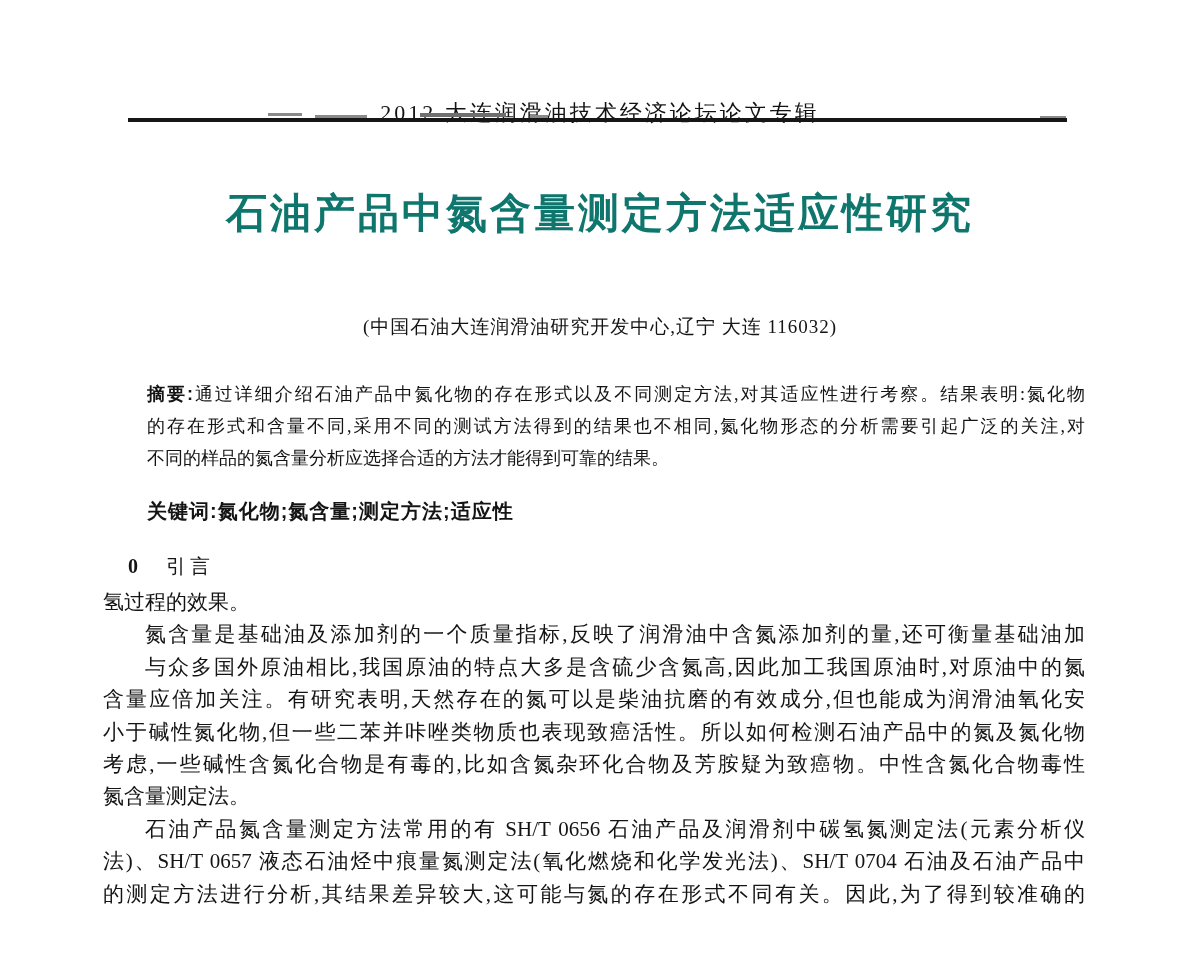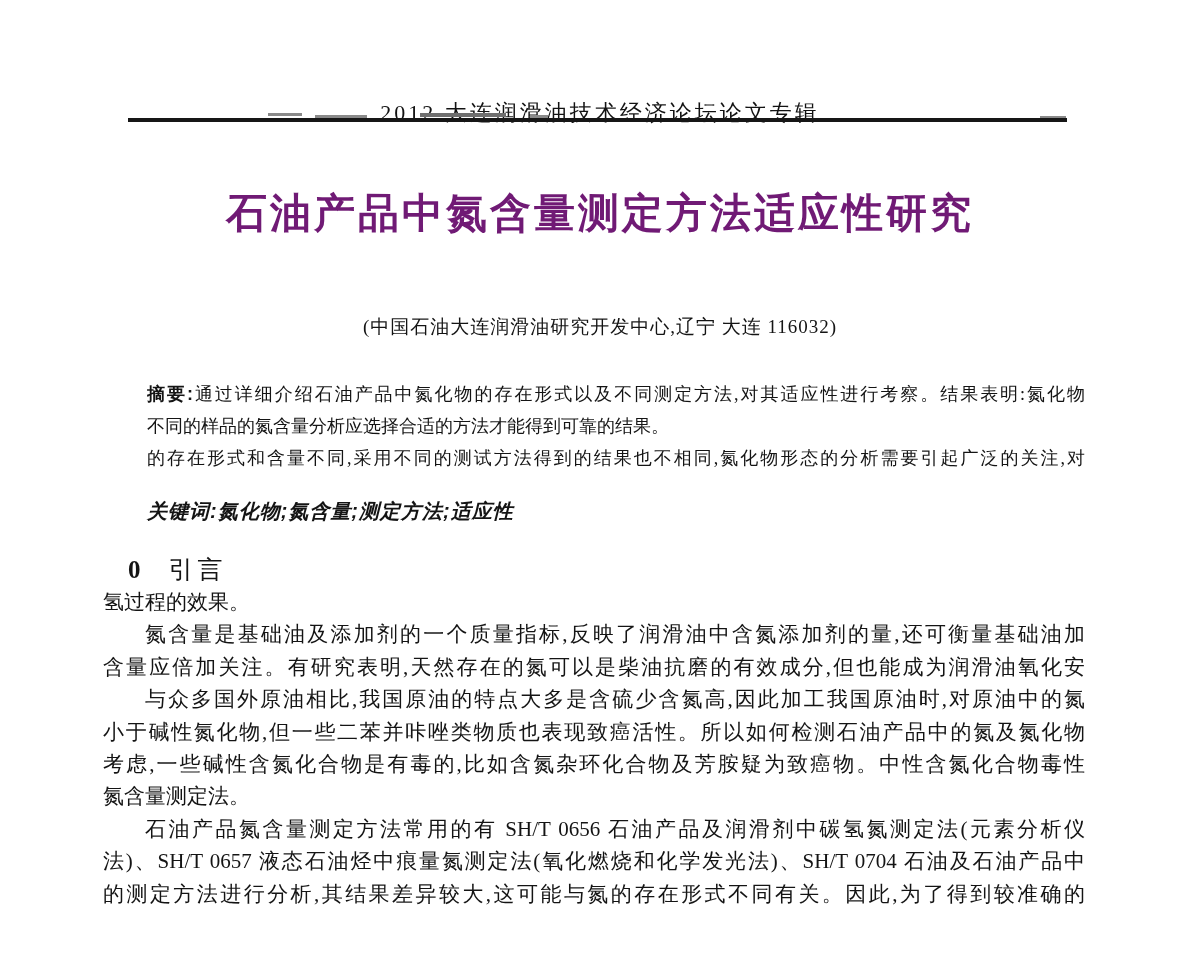--- a/index.html
+++ b/index.html
@@ -36,21 +36,21 @@
   
   .title {
     position: absolute;
     top: 186px; left: 0; width: 100%;
     margin: 0;
     text-align: center;
     font-family: "Liberation Sans", "DejaVu Sans", sans-serif;
     font-size: 41px;
     font-weight: 700;
     letter-spacing: 3px;
-    color: #701a75;
+    color: #0f766e;
   }
   .authors {
     position: absolute;
     top: 278px; left: 0; width: 100%;
     text-align: center;
     font-size: 25px;
     letter-spacing: 2px;
   }
   .affiliation {
     position: absolute;
@@ -71,27 +71,26 @@
   .j { text-align: justify; text-align-last: justify; }
   .b { font-family: "Liberation Sans", "DejaVu Sans", sans-serif; font-weight: 700; }
   .keywords {
     position: absolute;
     top: 498px; left: 147px;
     width: 938px;
     font-family: "Liberation Sans", "DejaVu Sans", sans-serif;
     font-weight: 700;
     font-size: 20px;
     letter-spacing: 1px;
-    font-style: italic;
   }
   
   .section-heading {
     position: absolute;
     top: 553px; left: 128px;
-    font-size: 25px;
+    font-size: 20px;
   }
   .sec-num { font-weight: 700; margin-right: 28px; }
   .sec-title { font-family: "Liberation Sans", "DejaVu Sans", sans-serif; letter-spacing: 4px; }
   
   .bodytext {
     position: absolute;
     top: 586px; left: 103px;
     width: 982px;
     font-size: 21px;
     line-height: 32.4px;
@@ -113,35 +112,35 @@
   <div class="smudge s4"></div>
   <div class="smudge s5"></div>
 
   <h1 class="title">石油产品中氮含量测定方法适应性研究</h1>
 
 
   <div class="affiliation">(中国石油大连润滑油研究开发中心,辽宁 大连 116032)</div>
 
   <div class="abstract">
     <div class="abs-line j"><span class="b">摘要:</span><span>通过详细介绍石油产品中氮化物的存在形式以及不同测定方法,对其适应性进行考察。结果表明:氮化物</span></div>
+    <div class="abs-line j">的存在形式和含量不同,采用不同的测试方法得到的结果也不相同,氮化物形态的分析需要引起广泛的关注,对</div>
     <div class="abs-line">不同的样品的氮含量分析应选择合适的方法才能得到可靠的结果。</div>
-    <div class="abs-line j">的存在形式和含量不同,采用不同的测试方法得到的结果也不相同,氮化物形态的分析需要引起广泛的关注,对</div>
   </div>
 
   <div class="keywords"><span>关键词:</span><span>氮化物;氮含量;测定方法;适应性</span></div>
 
   <div class="section-heading">
     <span class="sec-num">0</span><span class="sec-title">引言</span>
   </div>
 
   <div class="bodytext" id="body-lines">
       <div class="body-line">氢过程的效果。</div>
       <div class="body-line indent j">氮含量是基础油及添加剂的一个质量指标,反映了润滑油中含氮添加剂的量,还可衡量基础油加</div>
+      <div class="body-line indent j">与众多国外原油相比,我国原油的特点大多是含硫少含氮高,因此加工我国原油时,对原油中的氮</div>
       <div class="body-line j">含量应倍加关注。有研究表明,天然存在的氮可以是柴油抗磨的有效成分,但也能成为润滑油氧化安</div>
-      <div class="body-line indent j">与众多国外原油相比,我国原油的特点大多是含硫少含氮高,因此加工我国原油时,对原油中的氮</div>
       <div class="body-line j">小于碱性氮化物,但一些二苯并咔唑类物质也表现致癌活性。所以如何检测石油产品中的氮及氮化物</div>
       <div class="body-line j">考虑,一些碱性含氮化合物是有毒的,比如含氮杂环化合物及芳胺疑为致癌物。中性含氮化合物毒性</div>
       <div class="body-line">氮含量测定法。</div>
       <div class="body-line indent j">石油产品氮含量测定方法常用的有 SH/T 0656 石油产品及润滑剂中碳氢氮测定法(元素分析仪</div>
       <div class="body-line j">法)、SH/T 0657 液态石油烃中痕量氮测定法(氧化燃烧和化学发光法)、SH/T 0704 石油及石油产品中</div>
       <div class="body-line j">的测定方法进行分析,其结果差异较大,这可能与氮的存在形式不同有关。因此,为了得到较准确的</div>
     </div>
 
 </div>
 

